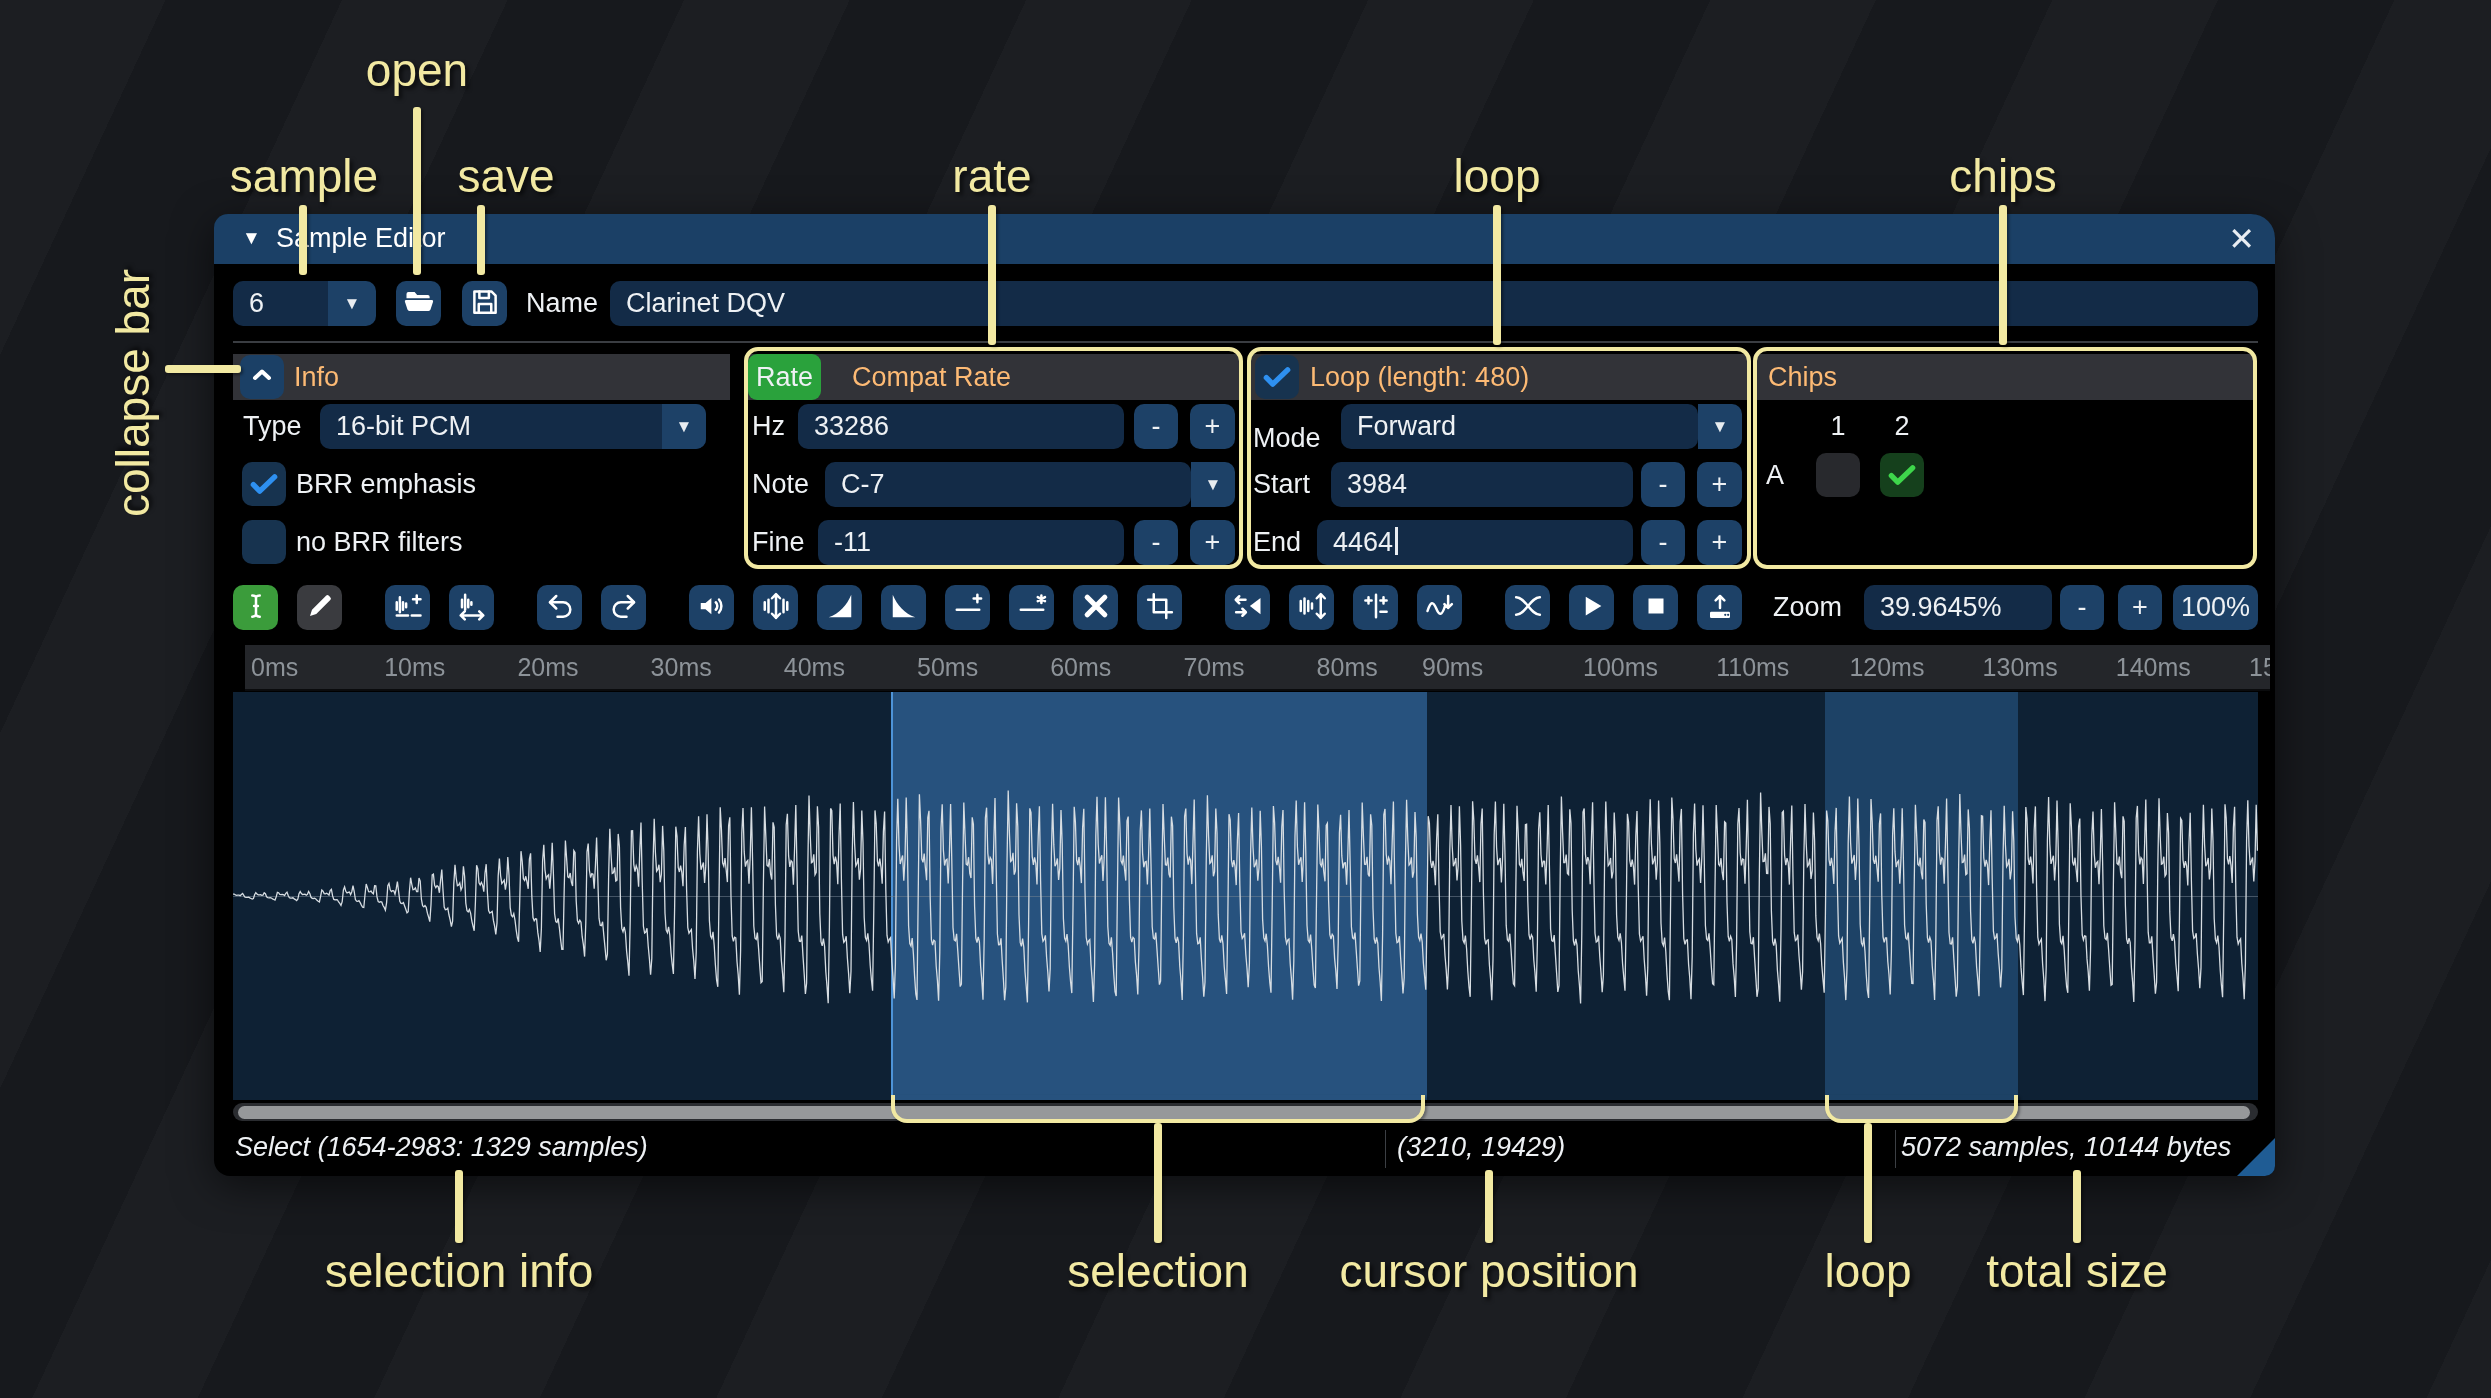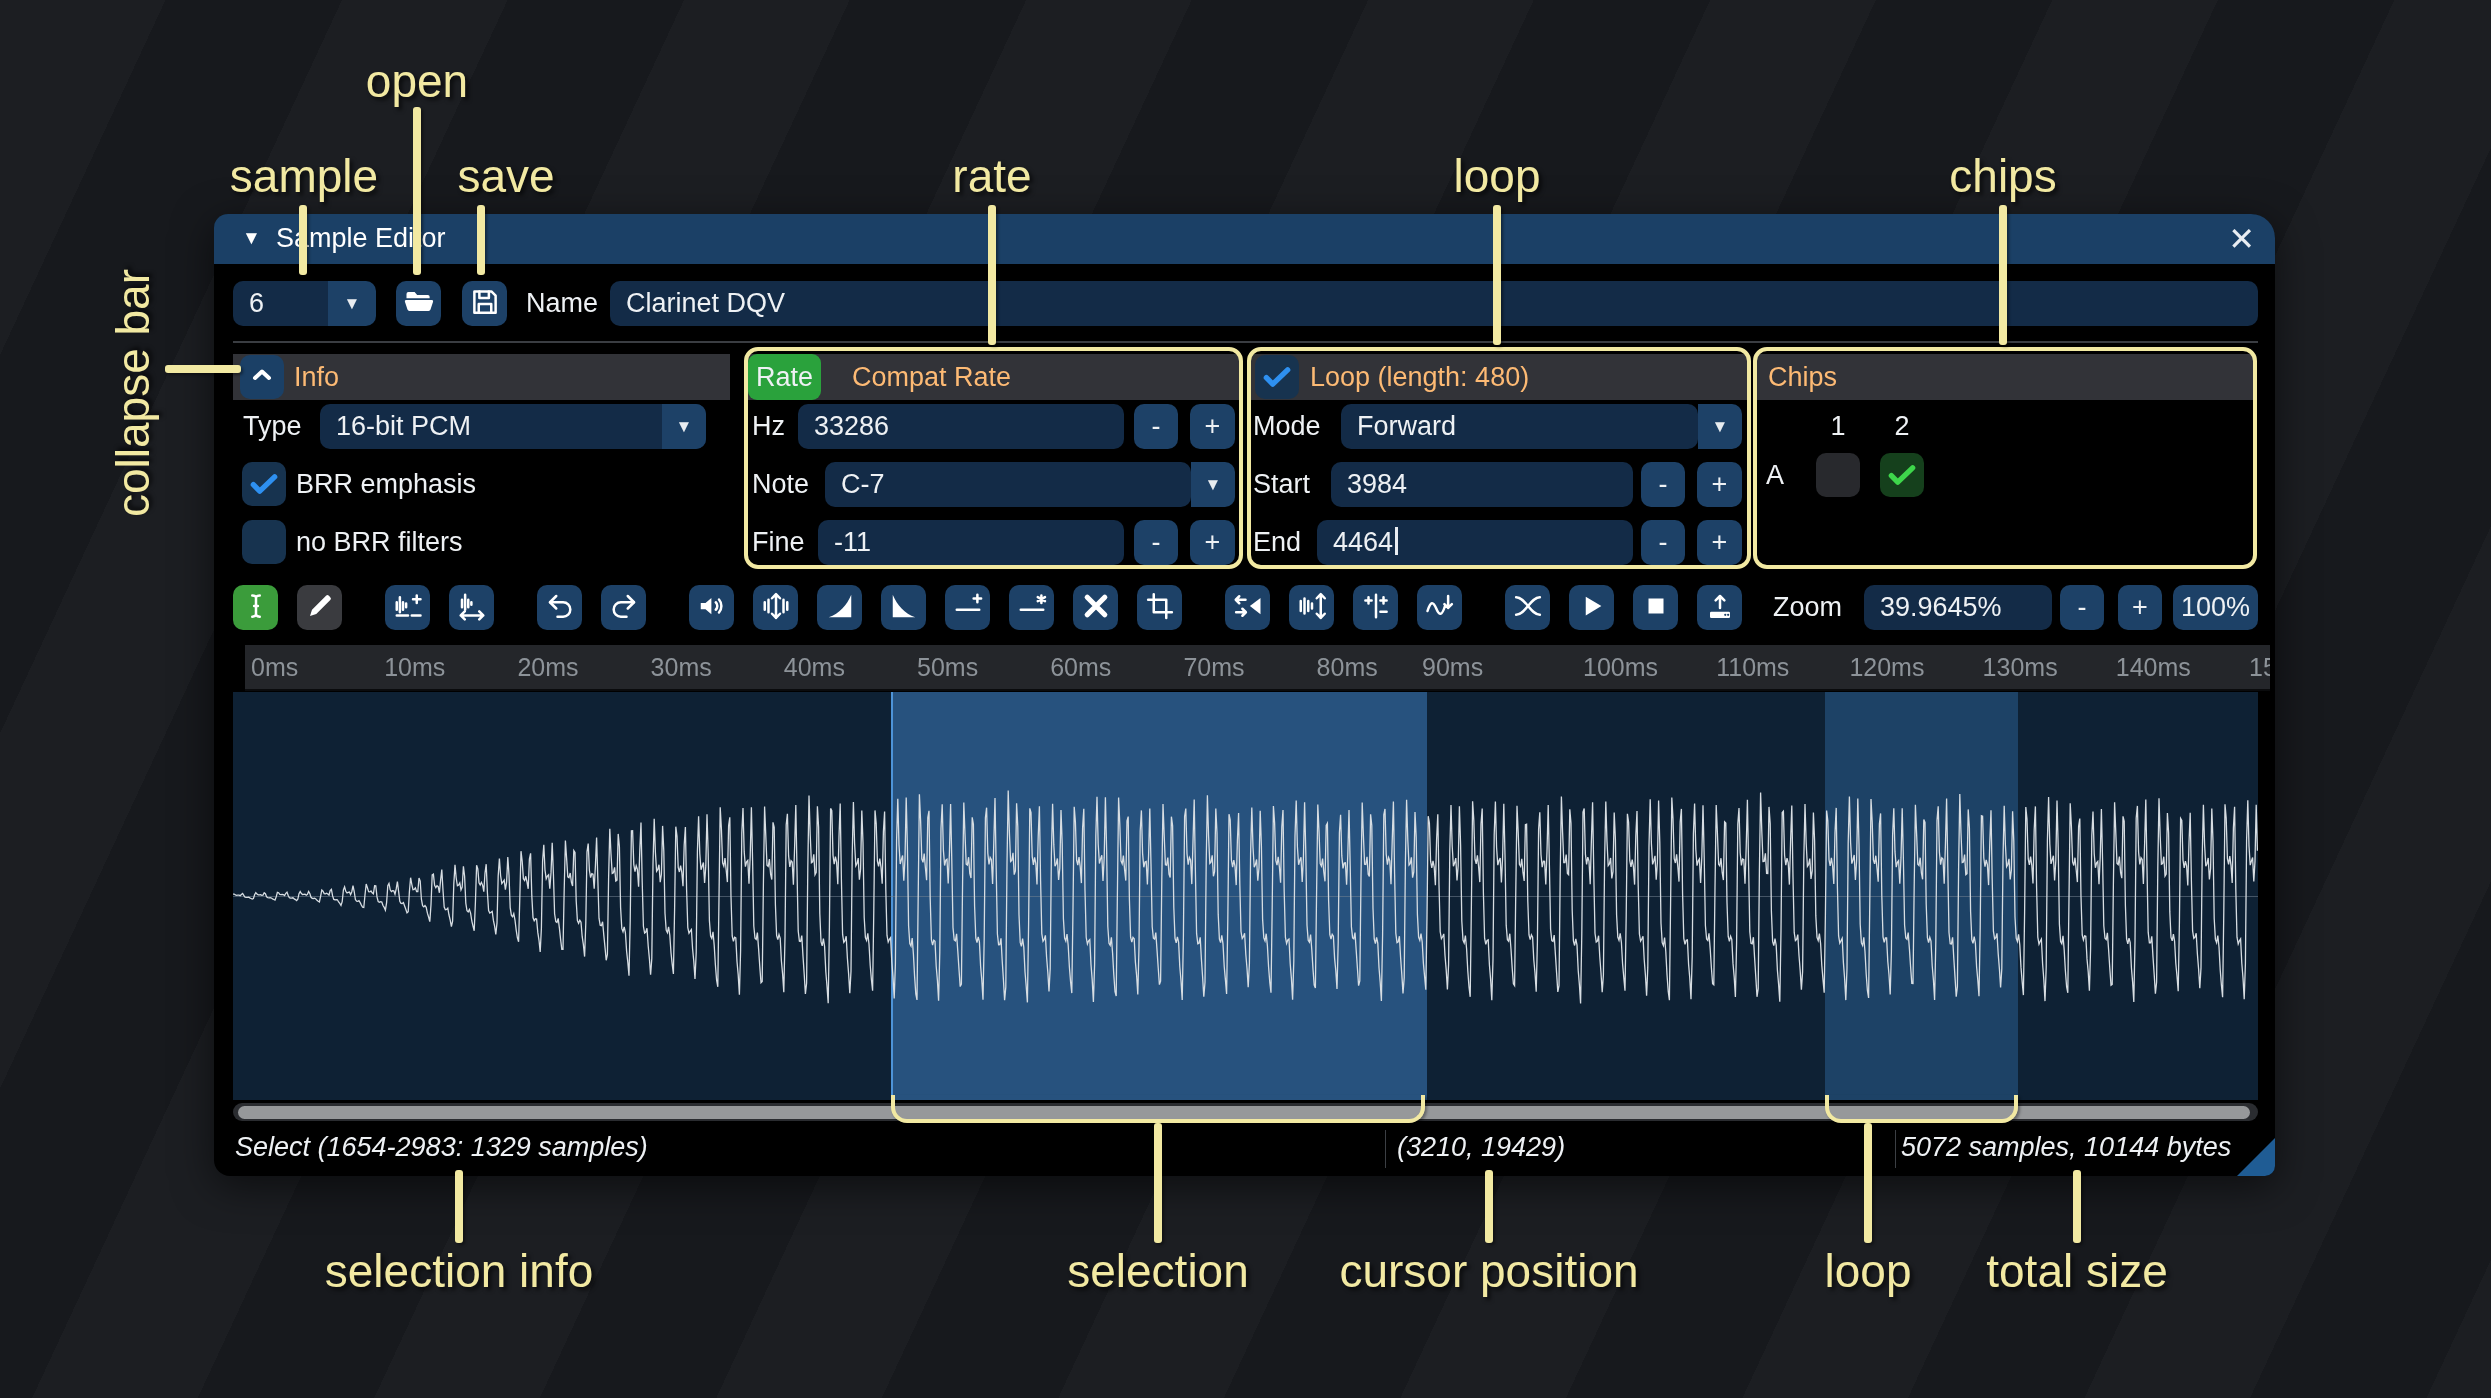--- a/index.html
+++ b/index.html
@@ -149,21 +149,21 @@
 
     <div class="panel-header" style="left:1036px;top:140px;width:498px;">
       <span class="abs" style="left:60px;">Loop (length: 480)</span>
     </div>
     <div class="checkbox abs checked" style="left:1041px;top:141px;width:44px;height:44px;">
       <svg viewBox="0 0 24 24">
           <path d="M4.5 12.5l4.5 4.5L19.5 7" fill="none" stroke="#2e90f0" stroke-width="3.8" stroke-linecap="round" stroke-linejoin="round"></path>
         </svg>
     </div>
 
-    <div class="label abs" style="left:1039px;top:190px;">Mode</div>
+    <div class="label abs" style="left:1039px;top:202px;">Mode</div>
     <div class="field abs" style="left:1127px;top:190px;width:357px;height:45px;">Forward</div>
     <div class="combo-arrow abs" style="left:1484px;top:190px;width:44px;height:45px;"><span>▼</span></div>
 
     <div class="label abs" style="left:1039px;top:248px;">Start</div>
     <div class="field abs" style="left:1117px;top:248px;width:302px;height:45px;">3984</div>
     <div class="btn abs" style="left:1427px;top:248px;width:44px;height:45px;">-</div>
     <div class="btn abs" style="left:1483px;top:248px;width:45px;height:45px;">+</div>
 
     <div class="label abs" style="left:1039px;top:306px;">End</div>
     <div class="field abs" style="left:1103px;top:306px;width:316px;height:45px;"><span>4464</span><span class="caret"></span></div>
@@ -354,21 +354,21 @@
   <div class="abs" style="inset:0;pointer-events:none;">
 
     <div class="ybox" style="left:744px;top:347px;width:499px;height:222px;"></div>
     <div class="ybox" style="left:1247px;top:347px;width:504px;height:222px;"></div>
     <div class="ybox" style="left:1753px;top:347px;width:504px;height:222px;"></div>
 
     <div class="ybracket" style="left:891px;top:1095px;width:534px;"></div>
     <div class="ybracket" style="left:1825px;top:1095px;width:193px;"></div>
 
     <div class="note" style="left:304px;top:176px;">sample</div>
-    <div class="note" style="left:417px;top:81px;">open</div>
+    <div class="note" style="left:417px;top:70px;">open</div>
     <div class="note" style="left:506px;top:176px;">save</div>
     <div class="note" style="left:992px;top:176px;">rate</div>
     <div class="note" style="left:1497px;top:176px;">loop</div>
     <div class="note" style="left:2003px;top:176px;">chips</div>
     <div class="note vert" style="left:133px;top:393px;">collapse bar</div>
 
     <div class="stemv" style="left:299px;top:205px;height:70px;"></div>
     <div class="stemv" style="left:413px;top:107px;height:168px;"></div>
     <div class="stemv" style="left:477px;top:205px;height:70px;"></div>
     <div class="stemv" style="left:988px;top:205px;height:140px;"></div>

